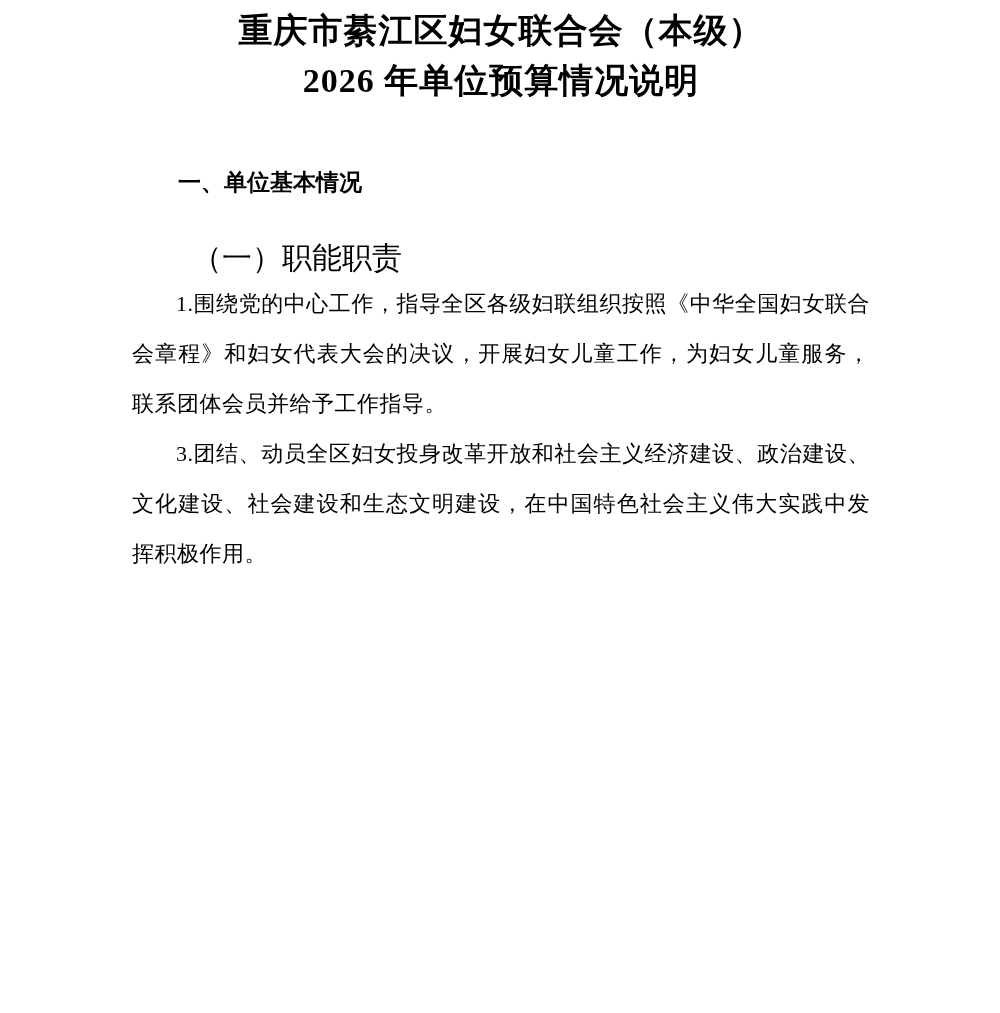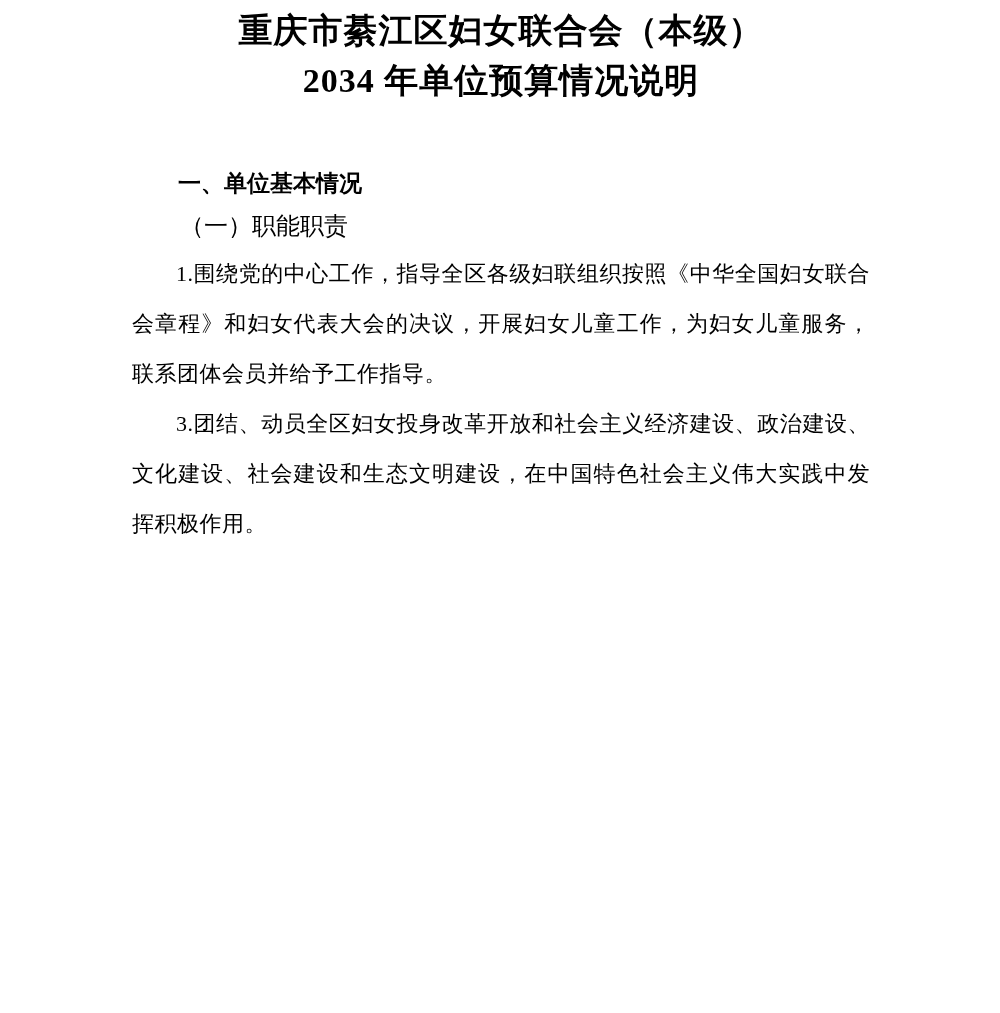--- a/index.html
+++ b/index.html
@@ -27,30 +27,30 @@
   .title-line {
     font-family: "Liberation Serif", serif;
     font-weight: bold;
     font-size: 34px;
     line-height: 50px;
     letter-spacing: 1px;
     white-space: nowrap;
   }
   .section-heading {
     margin-top: 62px;
-    font-family: Liberation Serif, serif;
+    font-family: Liberation Mono, monospace;
     font-weight: bold;
     font-size: 23px;
     line-height: 32px;
     text-indent: 2em;
   }
   .subsection-heading {
-    margin-top: 11px;
-    font-family: Liberation Mono, monospace;
-    font-size: 24px;
+    margin-top: 41px;
+    font-family: Liberation Serif, serif;
+    font-size: 30px;
     line-height: 33px;
     text-indent: 2em;
   }
   .body-text {
     margin-top: 5px;
   }
   .body-text p {
     margin: 0;
     font-family: "Liberation Serif", serif;
     font-size: 22px;
@@ -61,21 +61,21 @@
     letter-spacing: 0.5px;
   }
 </style>
 </head>
 <body>
 
 <div class="page">
 
   <div class="title-block">
     <div class="title-line">重庆市綦江区妇女联合会（本级）</div>
-    <div class="title-line">2034 年单位预算情况说明</div>
+    <div class="title-line">2026 年单位预算情况说明</div>
   </div>
 
   <div class="section-heading">一、单位基本情况</div>
 
   <div class="subsection-heading">（一）职能职责</div>
 
   <div class="body-text">
     <p>1.围绕党的中心工作，指导全区各级妇联组织按照《中华全国妇女联合会章程》和妇女代表大会的决议，开展妇女儿童工作，为妇女儿童服务，联系团体会员并给予工作指导。</p>
     <p>3.团结、动员全区妇女投身改革开放和社会主义经济建设、政治建设、文化建设、社会建设和生态文明建设，在中国特色社会主义伟大实践中发挥积极作用。</p>
   </div>

